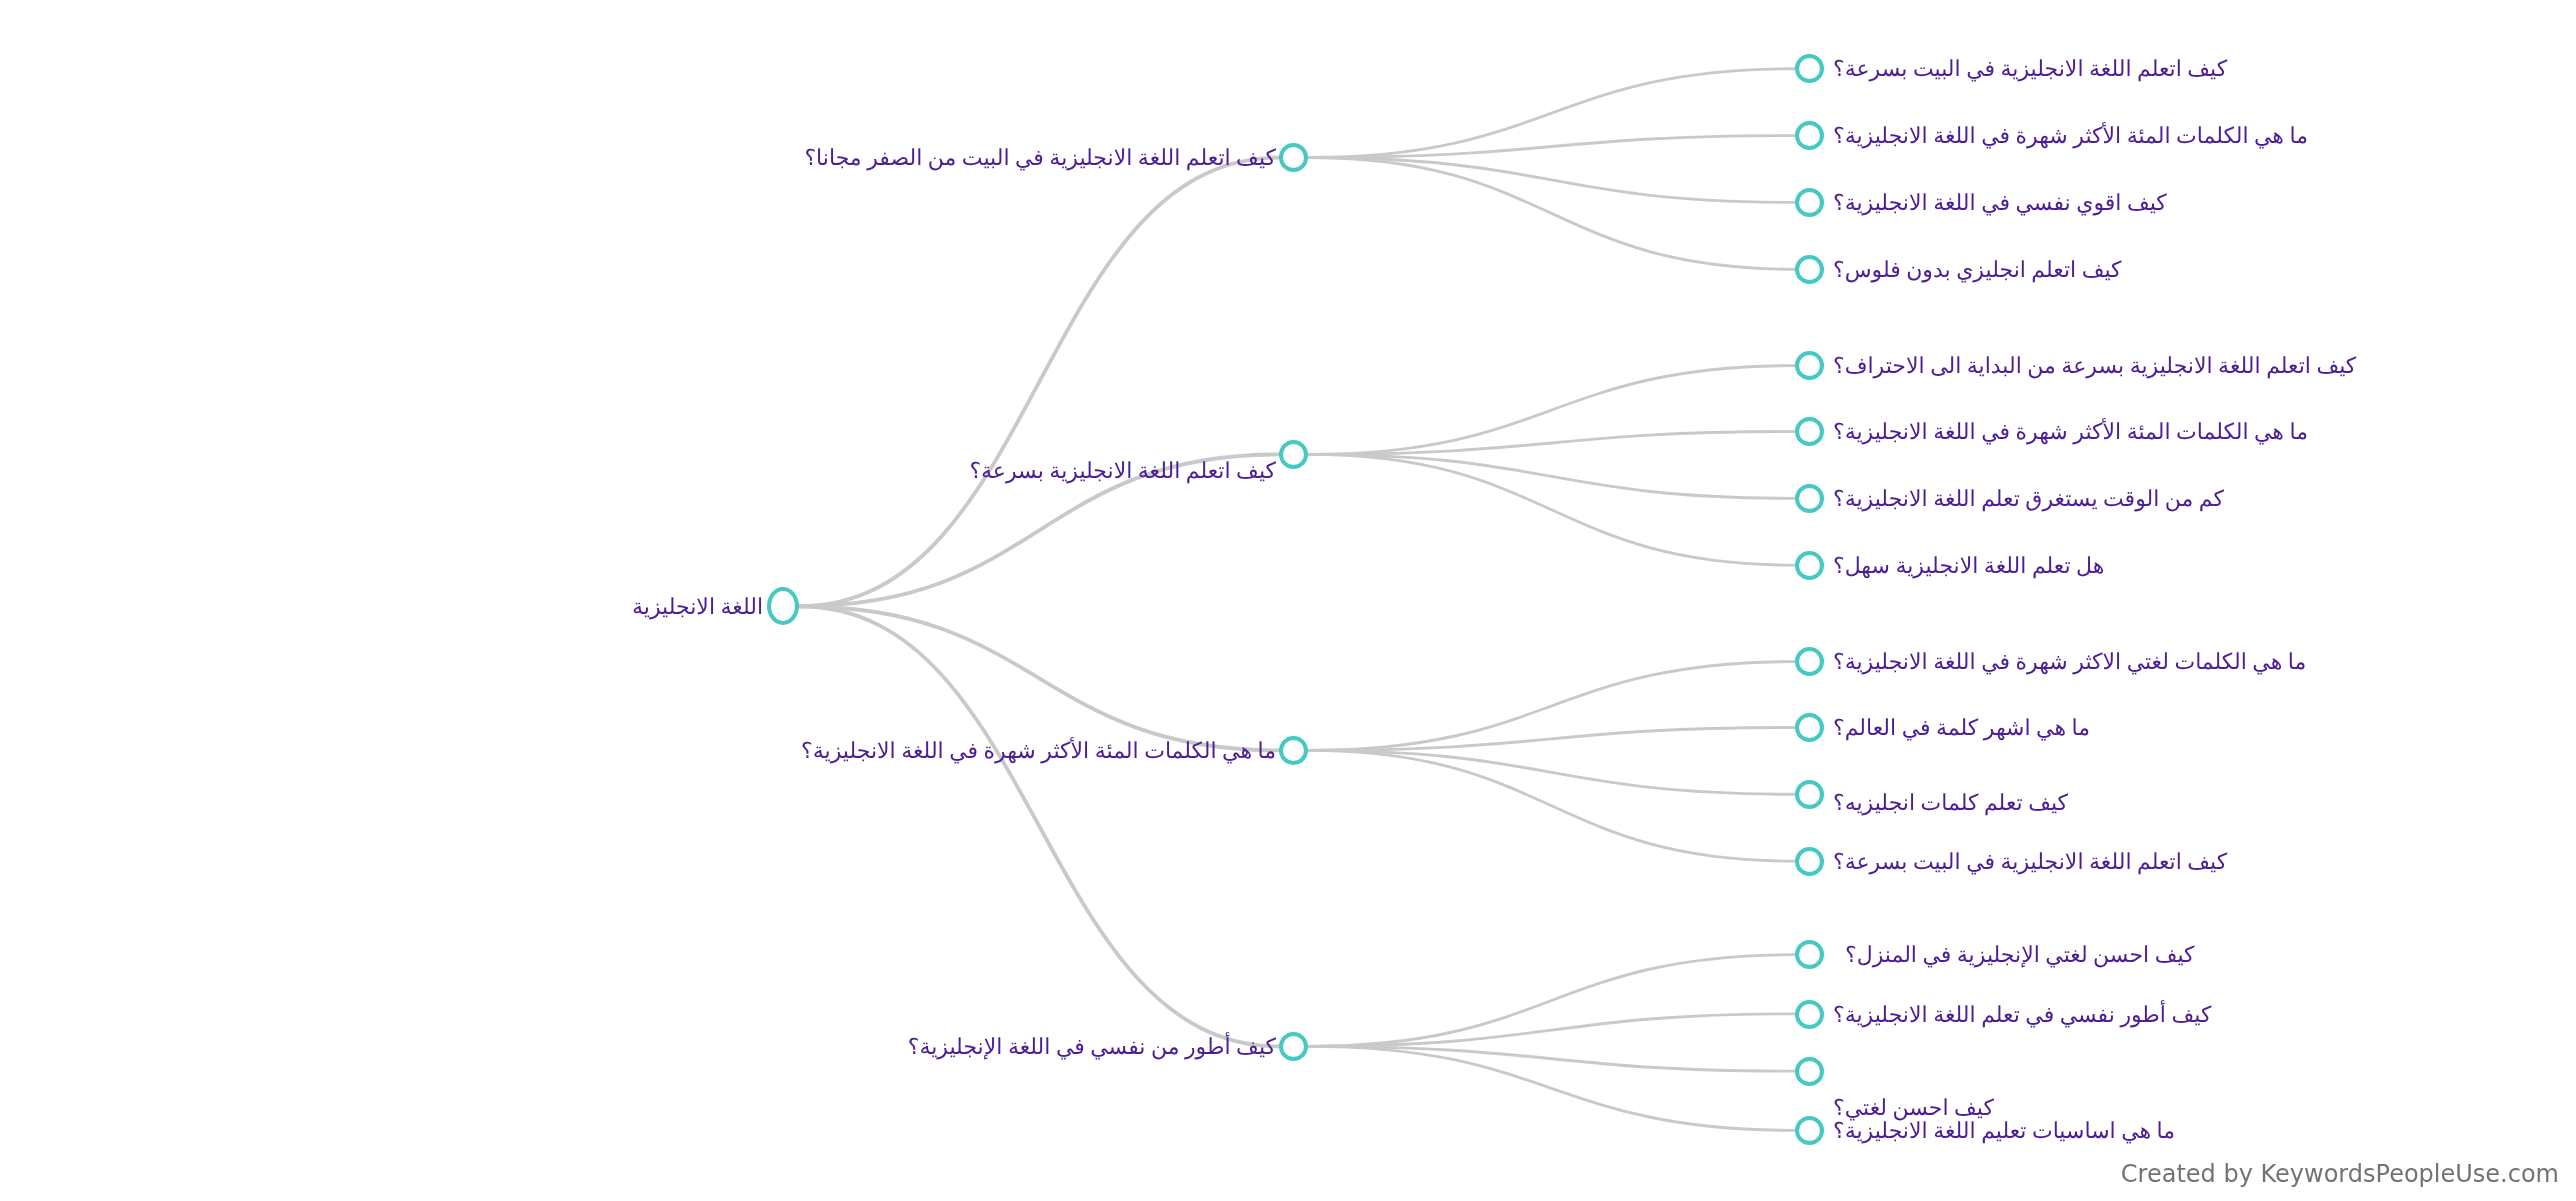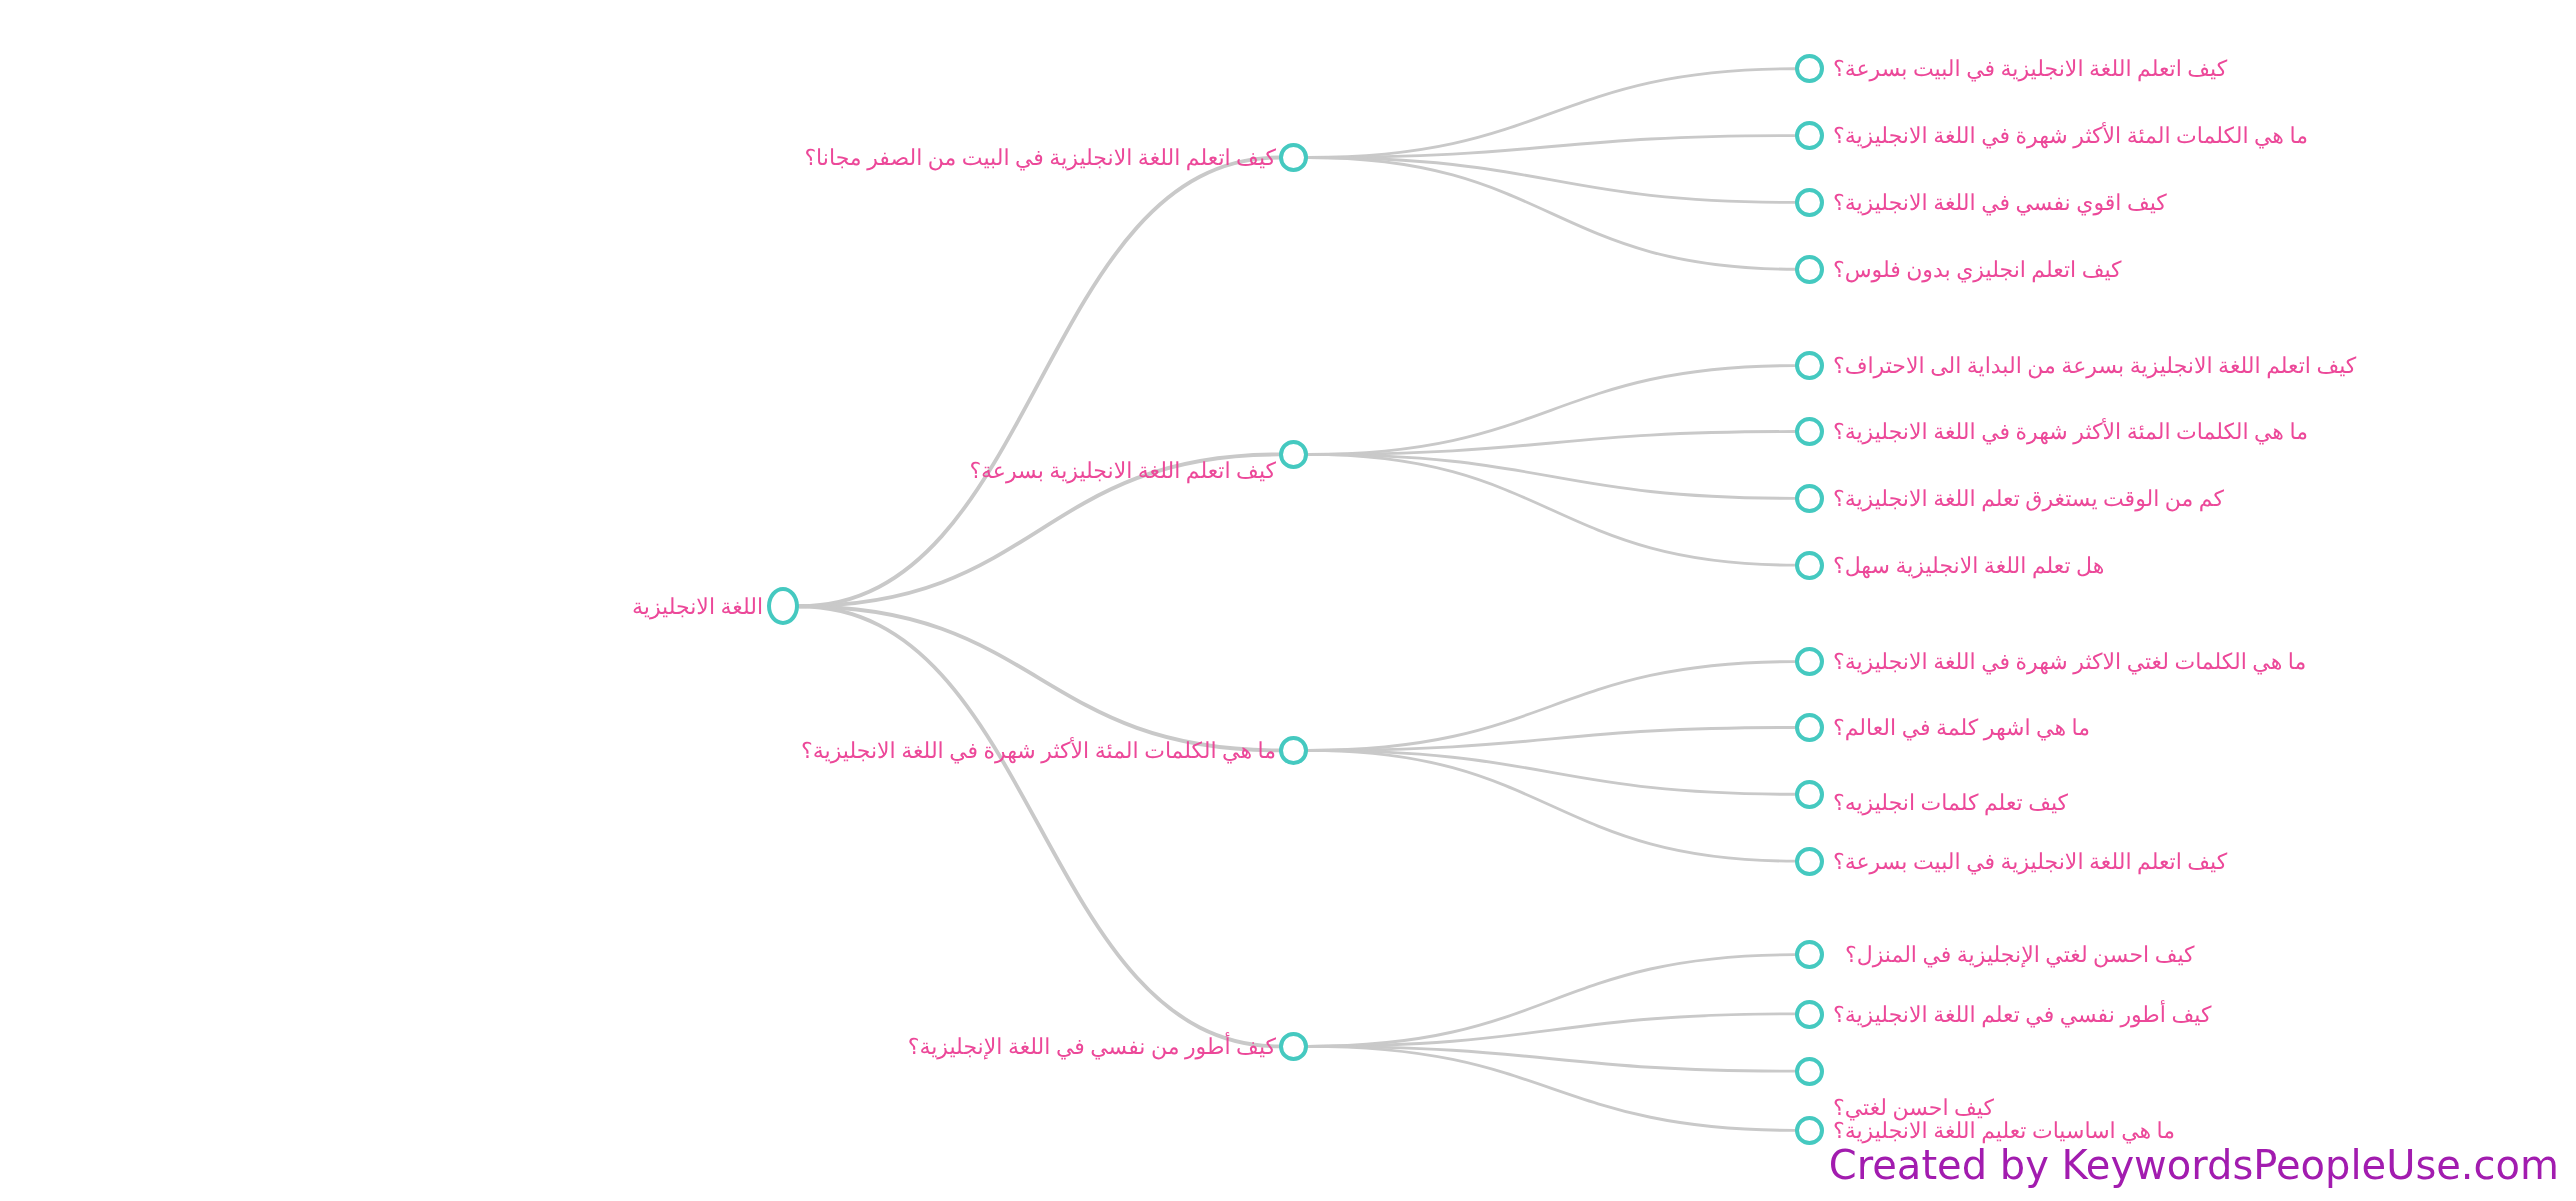--- a/index.html
+++ b/index.html
@@ -53,41 +53,41 @@
   .node.leaf {
     width: 29px; height: 29px;
     border-width: 4.8px;
   }
 
   .node-label {
     position: absolute;
     direction: rtl;
     unicode-bidi: bidi-override;
     white-space: nowrap;
-    color: #ec4899;
+    color: #4c1d95;
     font-size: 22px;
     line-height: 29px;
     font-family: "Liberation Serif", "DejaVu Serif", serif;
   }
   .node-label.root-label {
   }
   .node-label.branch-label {
     text-align: center;
   }
   .node-label.leaf-label {
     text-align: left;
   }
 
   #watermark {
     position: absolute;
     right: 17px;
     bottom: 13.4px;
     font-family: "DejaVu Sans", "Liberation Sans", sans-serif;
-    font-size: 40px;
-    color: #a21caf;
+    font-size: 24px;
+    color: #737373;
     letter-spacing: 0px;
     white-space: nowrap;
     direction: ltr;
   }
 </style>
 </head>
 <body>
 
 <div id="mindmap-root">
   <svg class="edges" id="edge-layer" viewBox="0 0 2698 1258" preserveAspectRatio="none">

